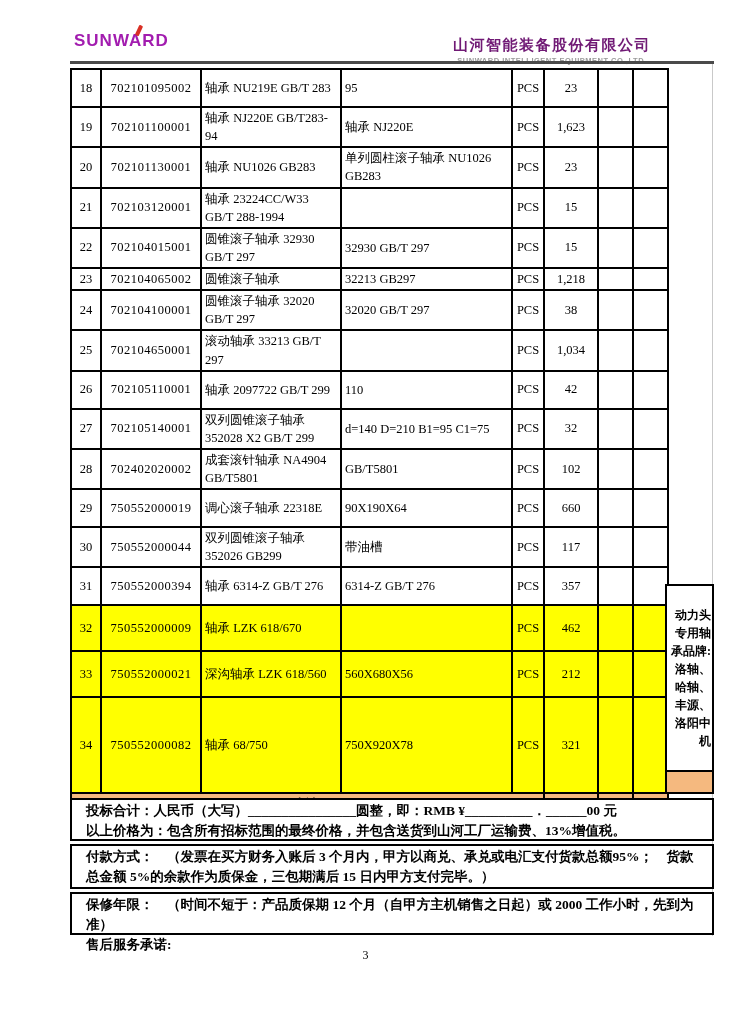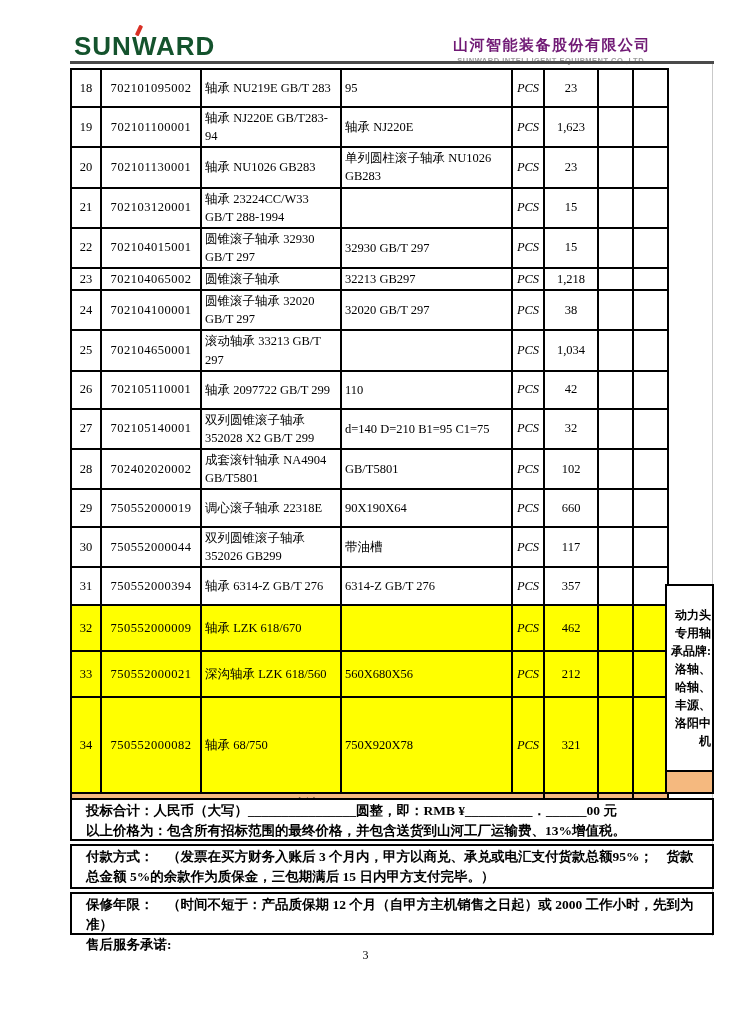--- a/index.html
+++ b/index.html
@@ -6,21 +6,21 @@
   html,body { background:#ffffff; }
   .page {
     position:relative; width:731px; height:1024px; background:#ffffff;
     font-family:"Liberation Serif","DejaVu Serif",serif; color:#000;
     overflow:hidden;
   }
   
   .logo {
     position:absolute; left:74px; top:31px;
     font-family:"Liberation Sans","DejaVu Sans",sans-serif;
-    font-weight:bold; font-size:26px; letter-spacing:1px; color:#14532d;
+    font-weight:bold; font-size:17px; letter-spacing:1px; color:#a21caf;
   }
   .logo .accent {
     position:absolute; left:63px; top:-6px; width:4px; height:11px;
     background:#D93025; transform:rotate(25deg); border-radius:1px;
   }
   .company {
     position:absolute; right:80px; top:36px; text-align:center;
     font-family:"Liberation Sans","DejaVu Sans",sans-serif;
   }
   .company .cn { font-size:15px; font-weight:bold; color:#701a75; letter-spacing:1.5px; }
@@ -32,21 +32,21 @@
   table.main {
     position:absolute; left:70px; top:68px;
     border-collapse:collapse; table-layout:fixed; width:597px;
     font-size:12.5px;
   }
   table.main td { border:2px solid #000; vertical-align:middle; overflow:hidden; padding:1px 3px; }
   td.c-seq  { text-align:center; }
   td.c-code { text-align:center; letter-spacing:0.5px; }
   td.c-name { text-align:left; padding-left:5px; line-height:1.45; }
   td.c-spec { text-align:left; padding-left:5px; line-height:1.45; }
-  td.c-unit { text-align:center;font-style:italic; }
+  td.c-unit { text-align:center; }
   td.c-qty  { text-align:center; }
   td.c-x    { }
   tr.rh-38 { height:38px;margin-left:19px; } tr.rh-22 { height:22px; }
   tr.rh-46 { height:46px; } tr.rh-96 { height:96px; }
   tr.hl td { background:#FFFF00; }
   tr.subtotal td { background:#F5B97F; font-weight:bold; height:22px; }
   tr.subtotal .sub-label { text-align:center; }
 
   
   .note-cell {

